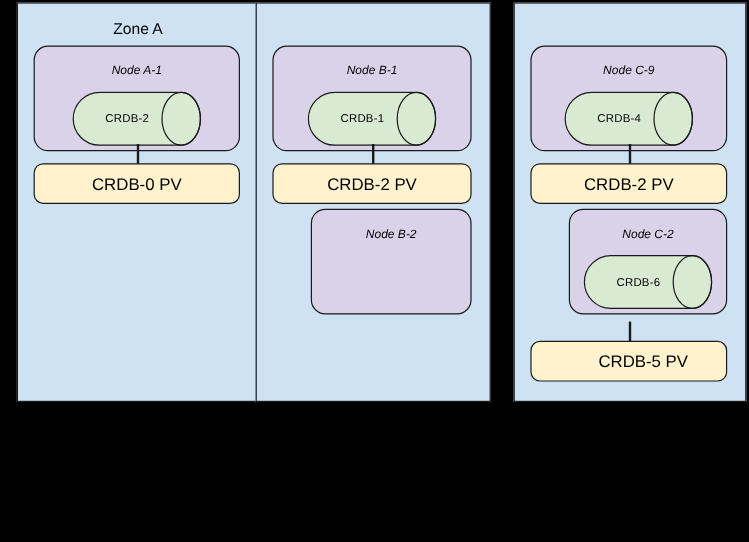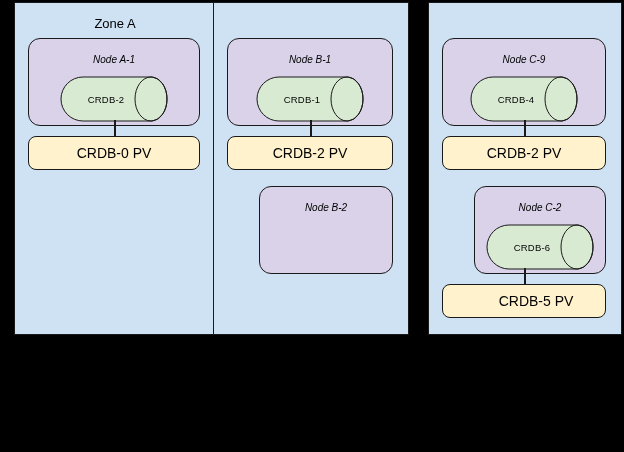--- a/index.html
+++ b/index.html
@@ -31,21 +31,21 @@
     position:absolute;top:13px;left:0;right:0;
     text-align:center;font-size:13px;line-height:15px;
   }
   .node{
     position:absolute;left:13px;right:15px;height:88px;
     background:var(--node_fill);
     border:1px solid var(--stroke);
     border-radius:12px;
   }
   .row1{top:35px;}
-  .row2{top:183px;margin-left:32px;}
+  .row2{top:171px;margin-left:32px;}
   .node-label{
     position:absolute;top:13px;left:0;right:0;
     text-align:center;font-size:10px;line-height:15px;font-style:italic;
   }
   .cylinder{
     position:absolute;top:37px;left:50%;
     transform:translateX(-50%);
     width:108px;height:46px;
   }
   .cyl-svg{display:block;width:108px;height:46px;}

